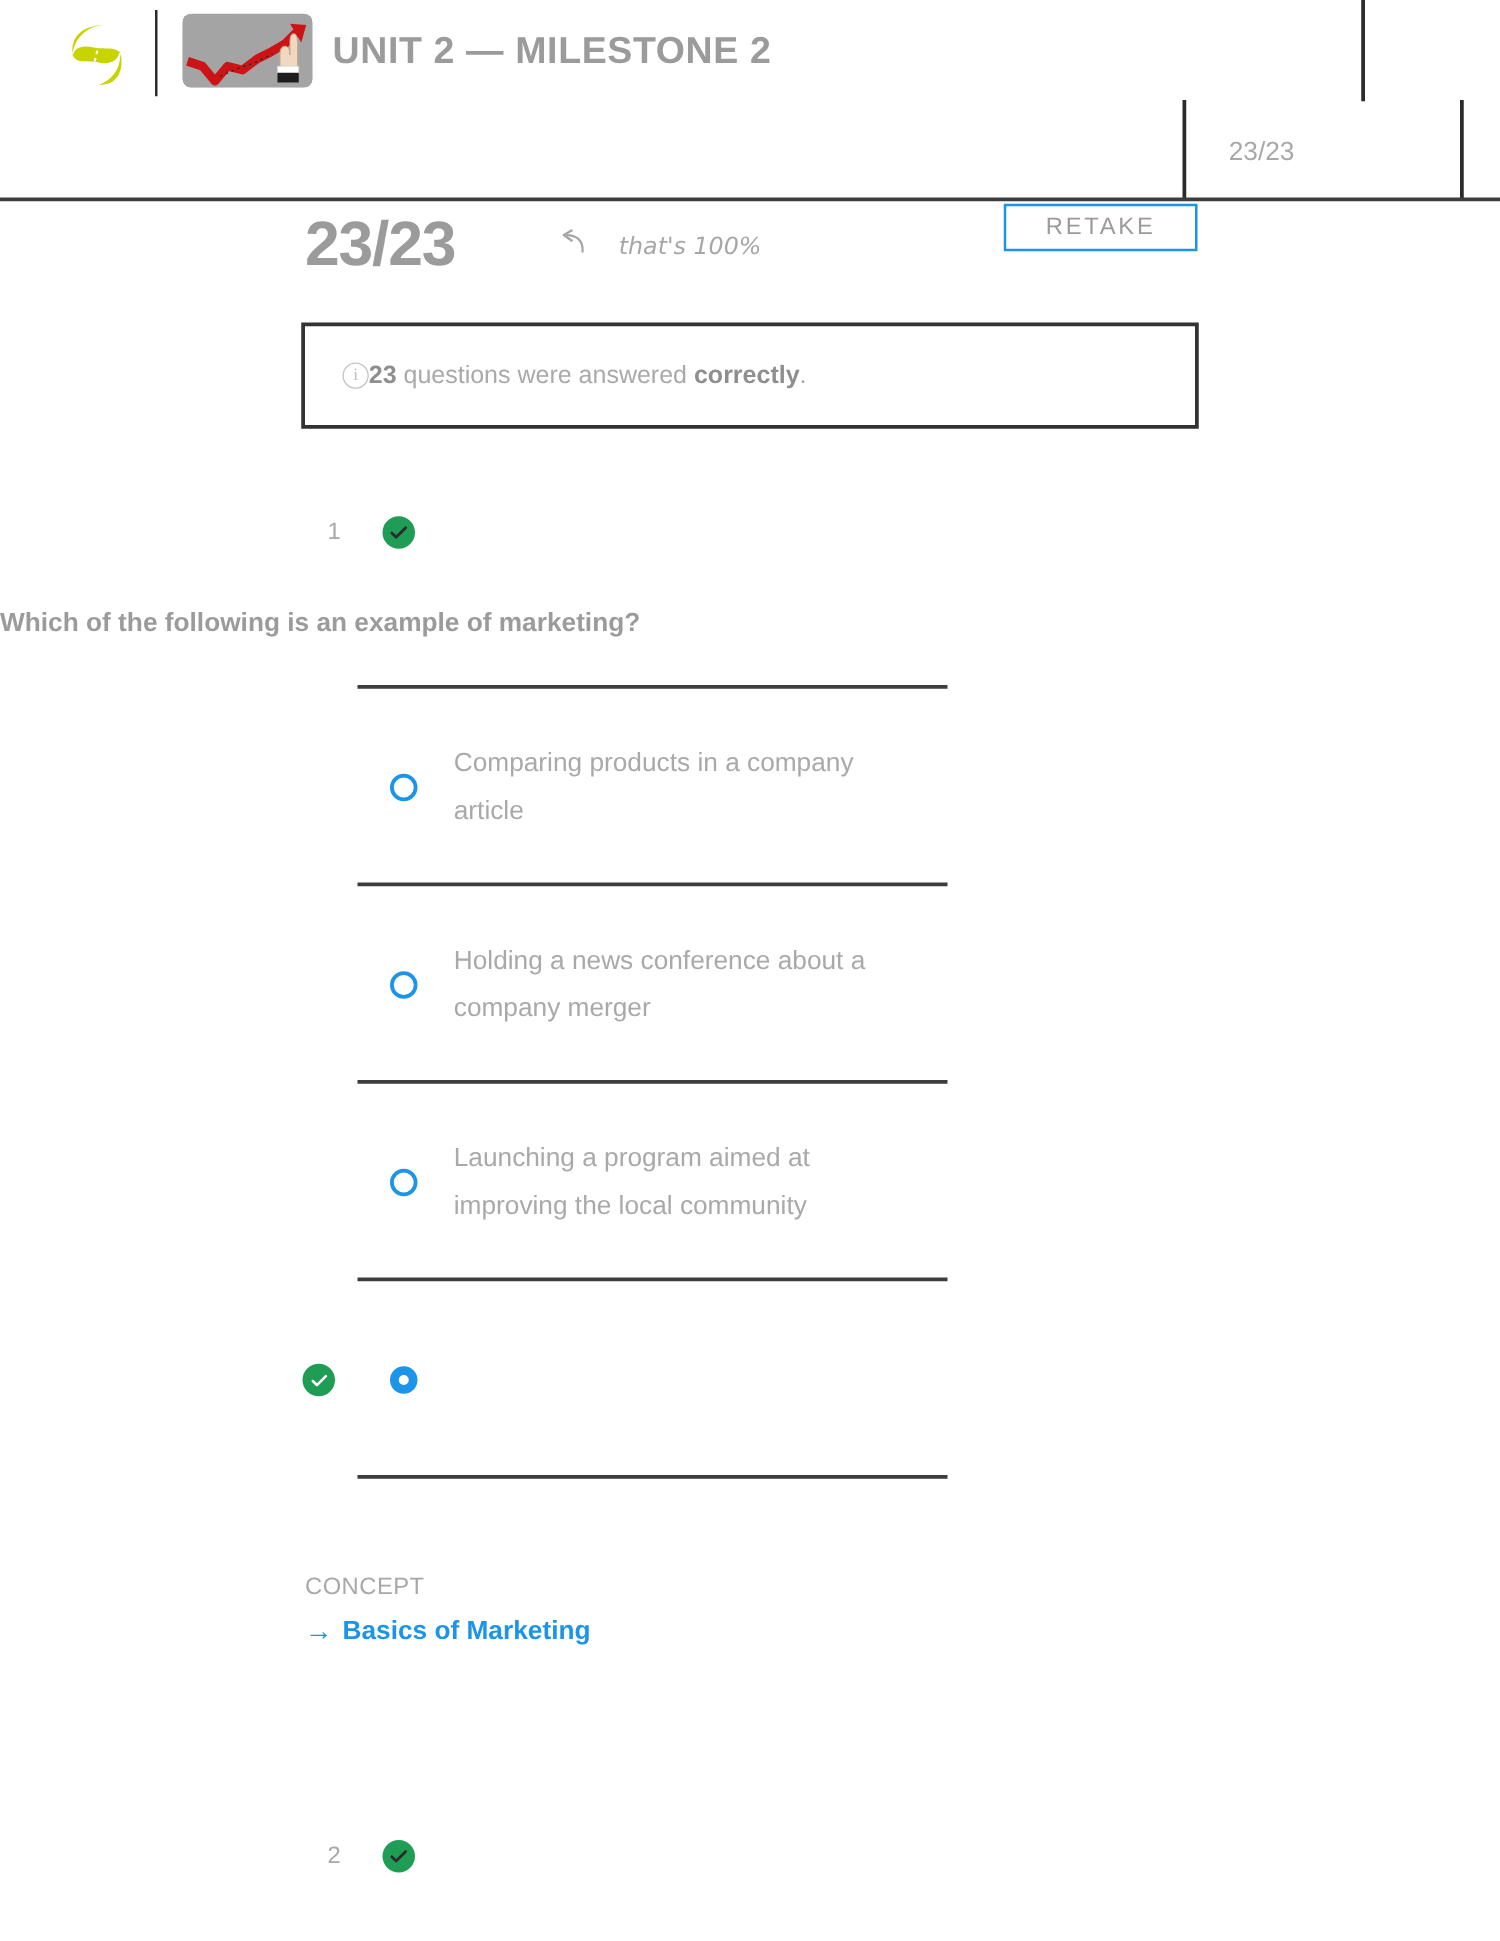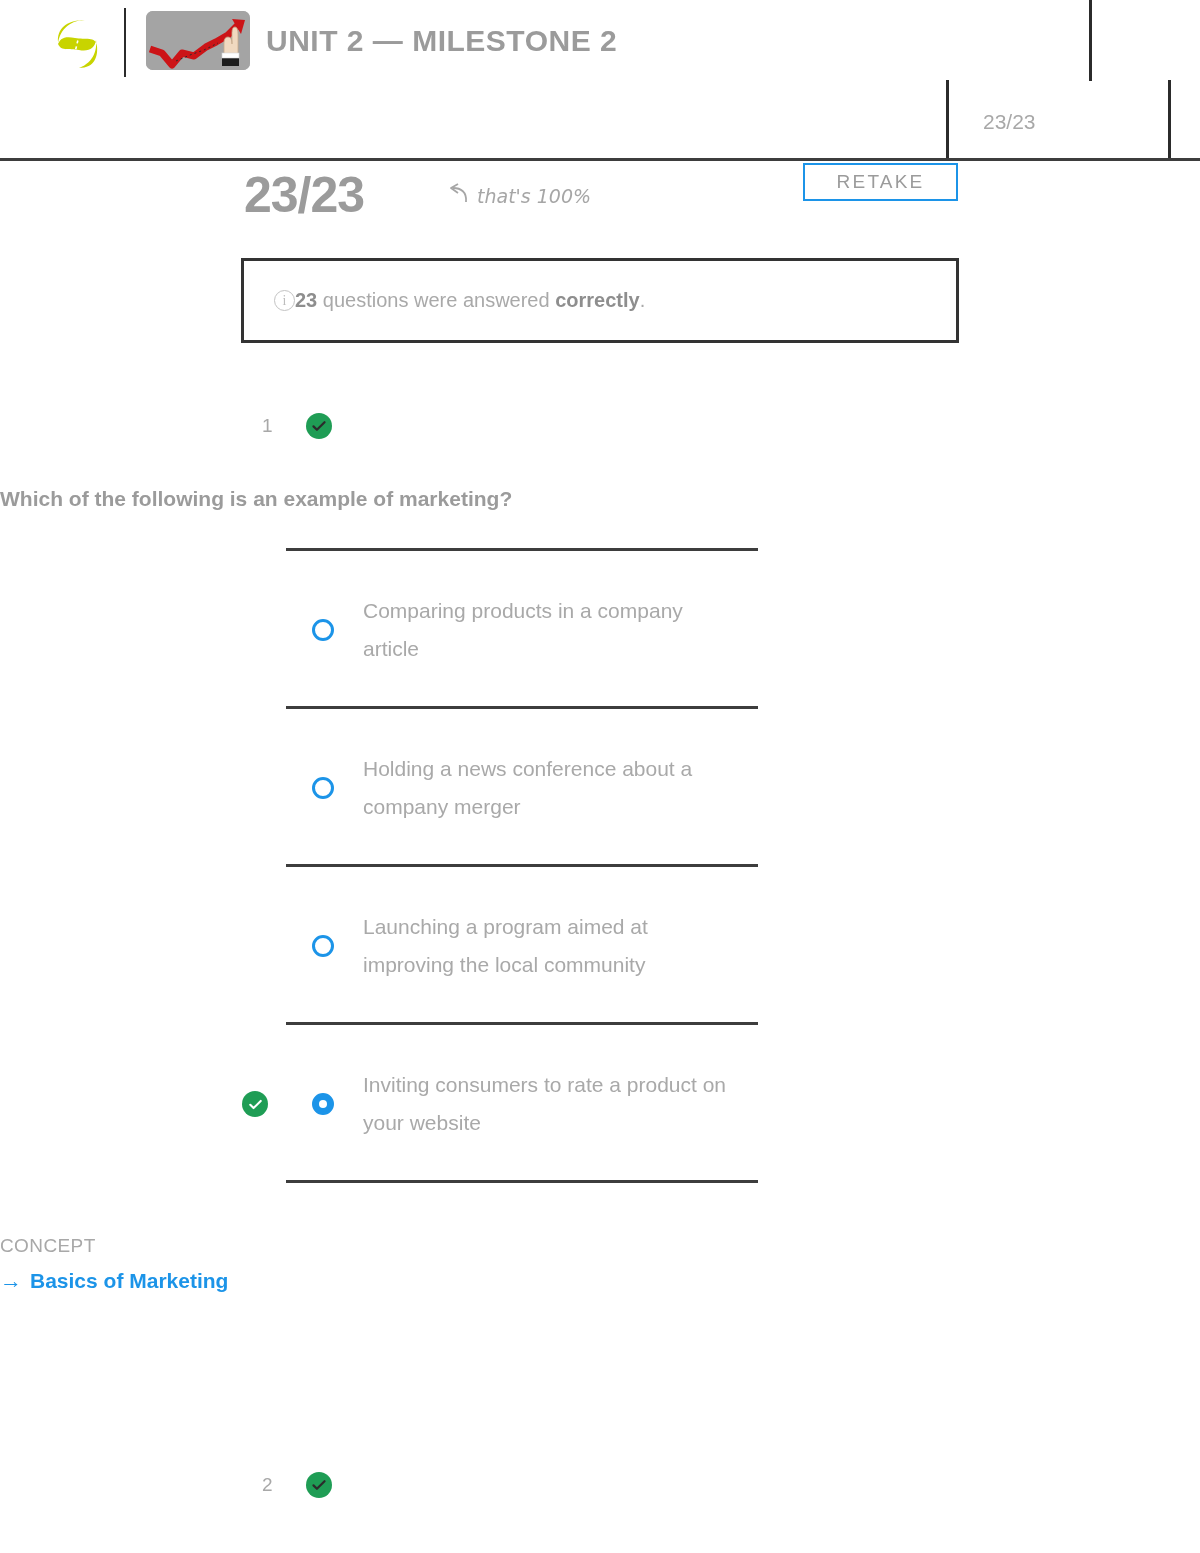--- a/index.html
+++ b/index.html
@@ -71,21 +71,21 @@
   
   #score-big {
     position: absolute; left: 244px; top: 166px;
     font-size: 50px; font-weight: bold;
     color: #9b9b9b;
     letter-spacing: -1px;
     white-space: nowrap;
   }
   #score-note {
     position: absolute; left: 446px; top: 183px;
-    display: flex; align-items: center; gap: 7px;
+    display: flex; align-items: center; gap: 25px;
     color: #a6a6a6;
     white-space: nowrap;
   }
   #score-note .note-text {
     font-family: "DejaVu Sans", sans-serif;
     font-size: 19px;
     font-style: italic;
   }
   #retake-button {
     position: absolute; left: 803px; top: 163px;
@@ -202,21 +202,22 @@
     transform: translateY(-50%);
   }
   .options-end {
     border-top: 3px solid #3d3d3d;
     margin-left: 286px;
     width: 472px;
   }
 
   
   .concept {
-    margin-top: 52px;
+    padding-left: 244px;
+    margin-top: 76px;
   }
   .concept-kicker {
     font-size: 19px; color: #a8a8a8;
     letter-spacing: 0.4px;
   }
   .concept-link {
     margin-top: 11px;
     font-size: 21px; font-weight: bold;
     color: #1c94e8;
     display: flex; align-items: center; gap: 8px;
@@ -328,21 +329,20 @@
     </div>
 
     <div class="option">
       <div class="option-inner">
         <span class="opt-correct-flag">
           <svg viewBox="0 0 26 26" width="17" height="17">
             <polyline points="5,13.5 10,18.5 21,7.5" stroke="#ffffff" stroke-width="3.2" fill="none" stroke-linecap="round" stroke-linejoin="round"></polyline>
           </svg>
         </span>
         <span class="opt-radio selected"></span>
-        <span class="opt-label">Inviting consumers to rate a product on your website</span>
       </div>
     </div>
 
     <div class="options-end"></div>
   </div>
 
   <div class="concept">
     <div class="concept-kicker">CONCEPT</div>
     <div class="concept-link">
       <span class="arrow">→</span>

